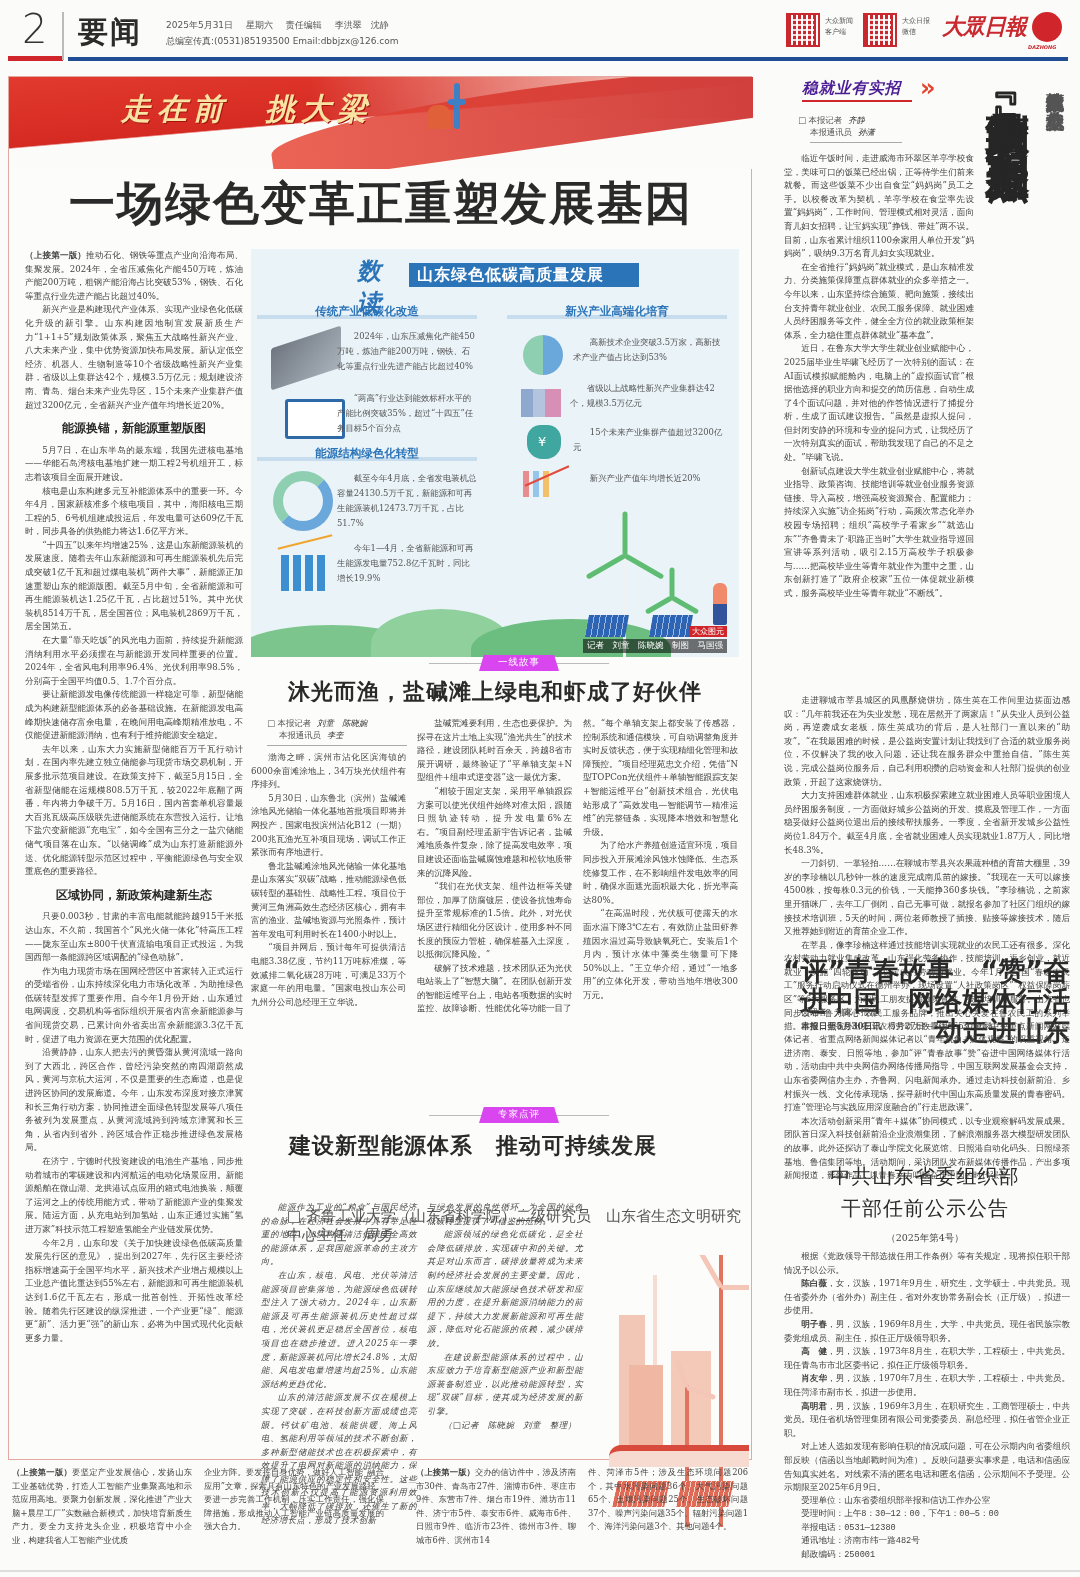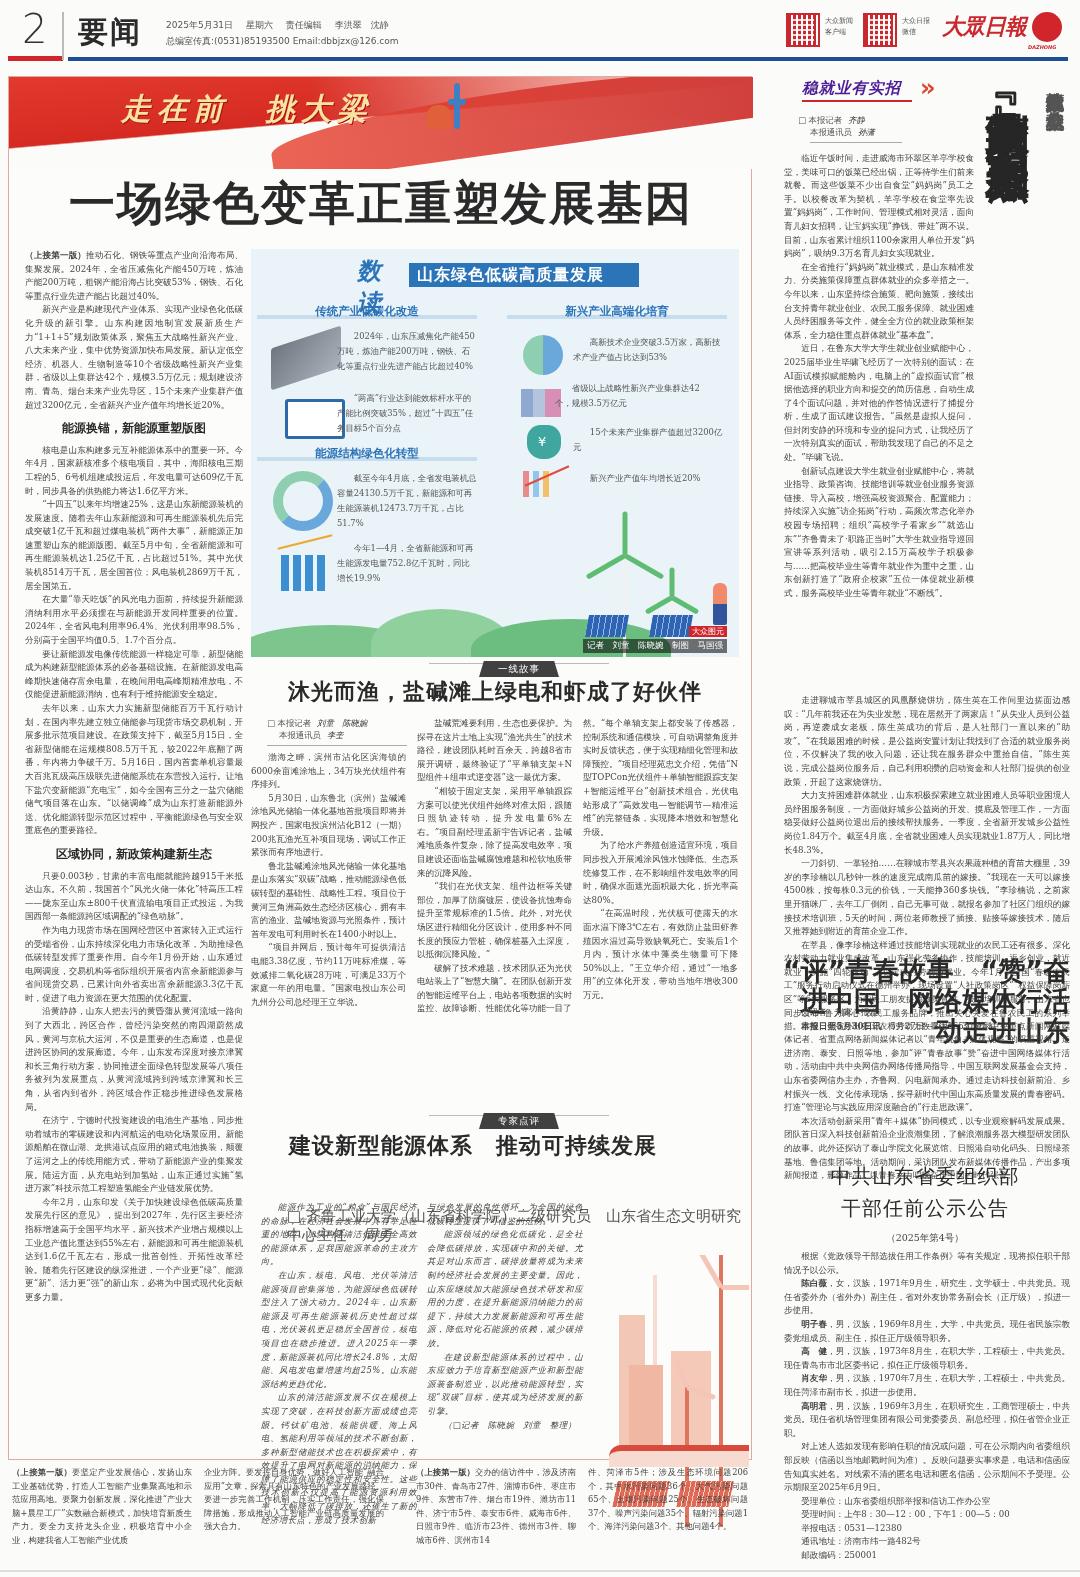--- a/index.html
+++ b/index.html
@@ -68,21 +68,21 @@
   .turbine-pole { position: absolute; width: 3px; background: #f1f1f1; }
   .blade { position: absolute; width: 44px; height: 5px; background: #5fbd73; border-radius: 3px; transform-origin: 0 50%; }
   .panel { position: absolute; width: 40px; height: 22px; background: repeating-linear-gradient(90deg, #2e64b4 0 5px, #9db7e0 5px 6px); transform: skewX(-10deg); }
   .person { position: absolute; width: 14px; height: 42px; border-radius: 6px 6px 2px 2px; background: linear-gradient(#f08a6a 0 50%, #31549c 50%); }
   .credit { position: absolute; right: 12px; bottom: 4px; font-family: "DejaVu Sans", sans-serif; font-size: 8.5px; color: #fff; background: rgba(0,0,0,0.55); padding: 1px 4px; }
   .credit-tag { position: absolute; right: 12px; bottom: 20px; font-family: "DejaVu Sans", sans-serif; font-size: 8px; color: #fff; background: #d0262b; padding: 0 3px; }
 
   
   .tagbar { position: absolute; height: 16px; }
   .tagbar .line { position: absolute; top: 8px; left: 0; width: 180px; height: 1px; background: #bbb; }
-  .tagbar .tag { position: absolute; left: 50px; top: 6px; width: 80px; height: 16px; background: #404040; color: #fff; font-family: Liberation Sans, sans-serif; font-size: 9.5px; line-height: 16px; text-align: center; letter-spacing: 1px; clip-path: polygon(6% 0, 94% 0, 100% 100%, 0 100%); }
+  .tagbar .tag { position: absolute; left: 50px; top: 0; width: 80px; height: 16px; background: #d946ef; color: #fff; font-family: Liberation Mono, monospace; font-size: 9.5px; line-height: 16px; text-align: center; letter-spacing: 1px; clip-path: polygon(6% 0, 94% 0, 100% 100%, 0 100%); }
 
   .story-title { position: absolute; font-family: "DejaVu Sans", sans-serif; font-size: 22px; color: #2a2a2a; text-align: center; letter-spacing: 1px; }
   .byline { position: absolute; font-size: 8.4px; color: #555; line-height: 12px; }
   .byline b { font-weight: normal; font-style: italic; color: #333; margin-left: 6px; }
   .byline-rule { position: absolute; height: 1px; background: #aaa; }
 
   .expert-title { position: absolute; font-family: "DejaVu Sans", sans-serif; font-size: 22px; color: #2a2a2a; letter-spacing: 1px; }
   .expert-byline { position: absolute; font-size: 15px; color: #555; margin-top: 30px; }
   .col.kai { font-family: "DejaVu Serif", serif; font-style: italic; font-size: 8.4px; line-height: 13.6px; letter-spacing: 0.5px; }
 
@@ -103,21 +103,21 @@
   .kicker-banner { position: absolute; left: 42px; top: 8px; font-family: "DejaVu Sans", sans-serif; font-weight: bold; font-style: italic; font-size: 15.5px; color: #4c1d95; letter-spacing: 1px; }
   .kicker-banner::after { content: ""; position: absolute; left: 0; bottom: -3px; width: 110px; height: 2px; background: #d0262b; }
   .kicker-chev { position: absolute; left: 160px; top: 4px; font-family: "DejaVu Sans", sans-serif; font-weight: bold; font-size: 24px; color: #e0452f; }
   .vert-title { position: absolute; left: 216px; top: 8px; width: 56px; font-family: "DejaVu Sans", sans-serif; font-weight: bold; font-size: 44px; line-height: 48px; color: #262626; text-align: center; writing-mode: vertical-rl; }
   .vert-sub { position: absolute; left: 278px; top: 8px; width: 30px; font-family: "DejaVu Serif", serif; font-size: 19px; line-height: 24px; color: #555; writing-mode: vertical-rl; }
   .right .col { font-size: 8.6px; line-height: 13.6px; }
   .r-title { position: absolute; left: 20px; width: 290px; font-family: "DejaVu Sans", sans-serif; font-size: 27px; line-height: 30px; color: #2a2a2a; text-align: right; margin-top: 40px; }
   .notice-title { position: absolute; left: 20px; width: 290px; font-family: "DejaVu Sans", sans-serif; font-size: 20px; line-height: 32px; color: #2a2a2a; text-align: center; letter-spacing: 1px; }
   .notice-issue { position: absolute; left: 20px; width: 290px; text-align: center; font-size: 9.5px; color: #444; }
   .notice .person-name { font-weight: bold; font-family: "DejaVu Sans", sans-serif; }
-  .contact p { text-indent: 2em; }
+  .contact p { text-indent: 2em; font-family: Liberation Mono, monospace; }
 
   .page-bottom-rule { position: absolute; left: 0; top: 1570px; width: 1080px; height: 2px; background: #ddd; }
 </style>
 </head>
 <body>
 
 <header class="masthead">
   <div class="page-num">2</div>
   <div class="page-num-bar"></div>
   <div class="mast-divider"></div>
@@ -153,20 +153,21 @@
     <div class="banner-building"></div>
     <div class="banner-tower"></div>
     <div class="banner-title">走在前　挑大梁</div>
   </div>
   <h1 class="headline">一场绿色变革正重塑发展基因</h1>
 
   <div class="col" style="left:16px; top:172px; width:218px;">
     <p class="lead"><span class="kicker">（上接第一版）</span><span>推动石化、钢铁等重点产业向沿海布局、集聚发展。2024年，全省压减焦化产能450万吨，炼油产能200万吨，粗钢产能沿海占比突破53%，钢铁、石化等重点行业先进产能占比超过40%。</span></p>
     <p>新兴产业是构建现代产业体系、实现产业绿色化低碳化升级的新引擎。山东构建因地制宜发展新质生产力“1+1+5”规划政策体系，聚焦五大战略性新兴产业、八大未来产业，集中优势资源加快布局发展。新认定低空经济、机器人、生物制造等10个省级战略性新兴产业集群，省级以上集群达42个，规模3.5万亿元；规划建设济南、青岛、烟台未来产业先导区，15个未来产业集群产值超过3200亿元，全省新兴产业产值年均增长近20%。</p>
     <div class="sub">能源换锚，新能源重塑版图</div>
+    <p>5月7日，在山东半岛的最东端，我国先进核电基地——华能石岛湾核电基地扩建一期工程2号机组开工，标志着该项目全面展开建设。</p>
     <p>核电是山东构建多元互补能源体系中的重要一环。今年4月，国家新核准多个核电项目，其中，海阳核电三期工程的5、6号机组建成投运后，年发电量可达609亿千瓦时，同步具备的供热能力将达1.6亿平方米。</p>
     <p>“十四五”以来年均增速25%，这是山东新能源装机的发展速度。随着去年山东新能源和可再生能源装机先后完成突破1亿千瓦和超过煤电装机“两件大事”，新能源正加速重塑山东的能源版图。截至5月中旬，全省新能源和可再生能源装机达1.25亿千瓦，占比超过51%。其中光伏装机8514万千瓦，居全国首位；风电装机2869万千瓦，居全国第五。</p>
     <p>在大量“靠天吃饭”的风光电力面前，持续提升新能源消纳利用水平必须摆在与新能源开发同样重要的位置。2024年，全省风电利用率96.4%、光伏利用率98.5%，分别高于全国平均值0.5、1.7个百分点。</p>
     <p>要让新能源发电像传统能源一样稳定可靠，新型储能成为构建新型能源体系的必备基础设施。在新能源发电高峰期快速储存富余电量，在晚间用电高峰期精准放电，不仅能促进新能源消纳，也有利于维持能源安全稳定。</p>
     <p>去年以来，山东大力实施新型储能百万千瓦行动计划，在国内率先建立独立储能参与现货市场交易机制，开展多批示范项目建设。在政策支持下，截至5月15日，全省新型储能在运规模808.5万千瓦，较2022年底翻了两番，年内将力争破千万。5月16日，国内首套单机容量最大百兆瓦级高压级联先进储能系统在东营投入运行。让地下盐穴变新能源“充电宝”，如今全国有三分之一盐穴储能储气项目落在山东。“以储调峰”成为山东打造新能源外送、优化能源转型示范区过程中，平衡能源绿色与安全双重底色的重要路径。</p>
     <div class="sub">区域协同，新政策构建新生态</div>
     <p>只要0.003秒，甘肃的丰富电能就能跨越915千米抵达山东。不久前，我国首个“风光火储一体化”特高压工程——陇东至山东±800千伏直流输电项目正式投运，为我国西部一条能源跨区域调配的“绿色动脉”。</p>
     <p>作为电力现货市场在国网经营区中首家转入正式运行的受端省份，山东持续深化电力市场化改革，为助推绿色低碳转型发挥了重要作用。自今年1月份开始，山东通过电网调度，交易机构等省际组织开展省内富余新能源参与省间现货交易，已累计向外省卖出富余新能源3.3亿千瓦时，促进了电力资源在更大范围的优化配置。</p>
     <p>沿黄静静，山东人把去污的黄昏蒲从黄河流域一路向到了大西北，跨区合作，曾经污染突然的南四湖蔚然成风，黄河与京杭大运河，不仅是重要的生态廊道，也是促进跨区协同的发展廊道。今年，山东发布深度对接京津冀和长三角行动方案，协同推进全面绿色转型发展等八项任务被列为发展重点，从黄河流域跨到跨域京津冀和长三角，从省内到省外，跨区域合作正稳步推进绿色发展格局。</p>
     <p>在济宁，宁德时代投资建设的电池生产基地，同步推动着城市的零碳建设和内河航运的电动化场景应用。新能源船舶在微山湖、龙拱港试点应用的箱式电池换装，颠覆了运河之上的传统用能方式，带动了新能源产业的集聚发展。陆运方面，从充电站到加氢站，山东正通过实施“氢进万家”科技示范工程塑造氢能全产业链发展优势。</p>
@@ -188,21 +189,21 @@
     <div class="info-sec" style="left:6px; top:198px;">能源结构绿色化转型</div>
     <div class="ic ring" style="left:22px; top:222px;"></div>
     <div class="info-item" style="left:86px; top:222px; width:140px;">截至今年4月底，全省发电装机总容量24130.5万千瓦，新能源和可再生能源装机12473.7万千瓦，占比51.7%</div>
     <div class="ic bars" style="left:30px; top:306px;"></div>
     <div class="info-item" style="left:86px; top:292px; width:140px;">今年1—4月，全省新能源和可再生能源发电量752.8亿千瓦时，同比增长19.9%</div>
 
     <div class="info-sec" style="left:256px; top:56px;">新兴产业高端化培育</div>
     <div class="ic pie" style="left:272px; top:86px;"></div>
     <div class="info-item" style="left:322px; top:86px; width:150px;">高新技术企业突破3.5万家，高新技术产业产值占比达到53%</div>
     <div class="ic city" style="left:270px; top:140px;"></div>
-    <div class="info-item" style="left:304px; top:132px; width:150px;">省级以上战略性新兴产业集群达42个，规模3.5万亿元</div>
+    <div class="info-item" style="left:319px; top:132px; width:150px;">省级以上战略性新兴产业集群达42个，规模3.5万亿元</div>
     <div class="ic money" style="left:276px; top:176px;"></div>
     <div class="info-item" style="left:322px; top:176px; width:150px;">15个未来产业集群产值超过3200亿元</div>
     <div class="ic trend" style="left:272px; top:222px;"></div>
     <div class="info-item" style="left:322px; top:222px; width:150px;">新兴产业产值年均增长近20%</div>
 
     <div class="scene">
       <div class="hill" style="left:-20px; top:86px; width:200px; height:60px;"></div>
       <div class="hill" style="left:120px; top:70px; width:140px; height:70px; background:#8fd09c;"></div>
       <div class="hill" style="left:220px; top:80px; width:200px; height:60px; background:#6cbd80;"></div>
       <div class="turbine-pole" style="left:372px; top:14px; height:104px;"></div>

